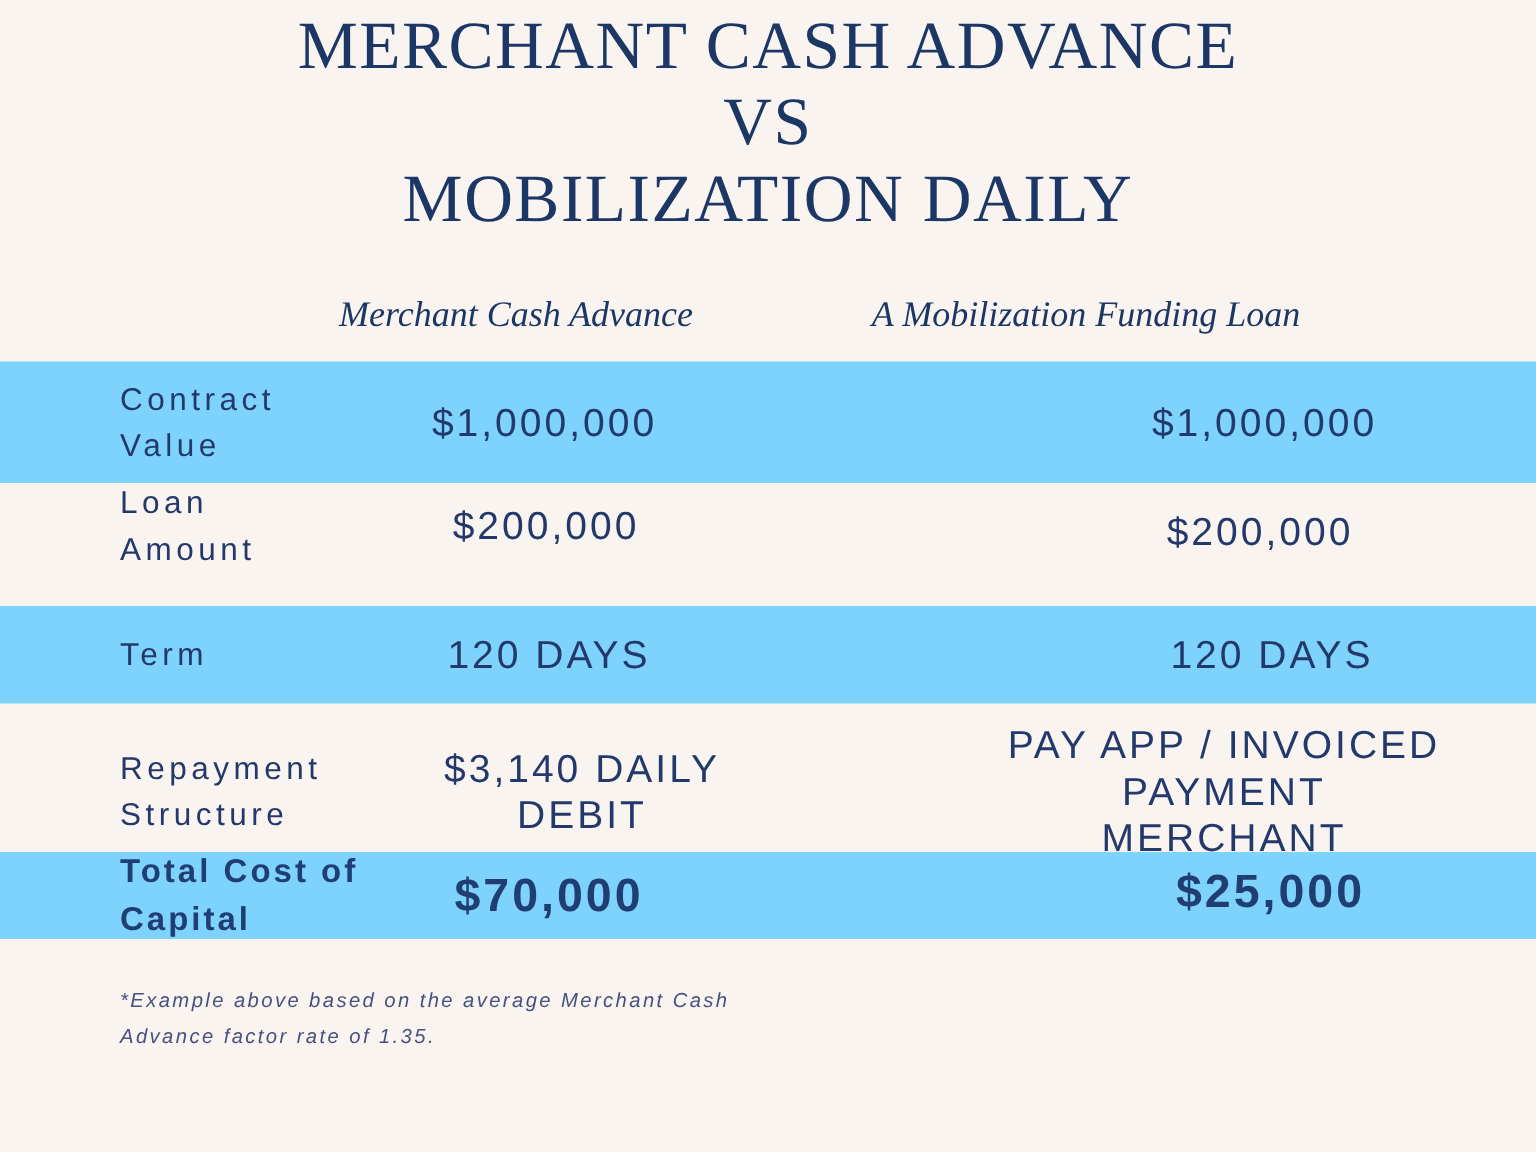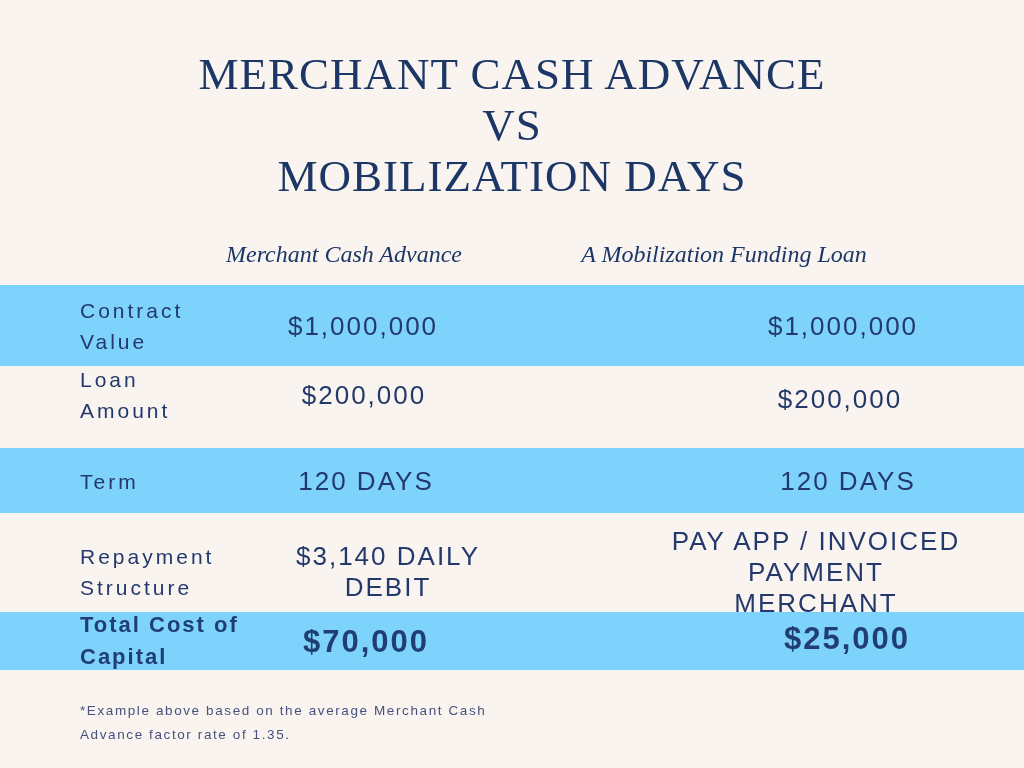--- a/index.html
+++ b/index.html
@@ -4,21 +4,21 @@
 <style>
   html,body{margin:0;padding:0;}
   body{
     width:1024px;height:768px;
     background:#FAF4F0;
     font-family:"Liberation Sans",sans-serif;
     position:relative;
     overflow:hidden;
     color:#24396B;
   }
-  .canvas{position:absolute;inset:0;margin-top:44px;}
+  .canvas{position:absolute;inset:0;}
 
   
   .title{
     position:absolute;top:5px;left:0;width:1024px;
     text-align:center;
     font-family:"Liberation Serif",serif;
     font-size:45px;line-height:51px;
     letter-spacing:1px;
     color:#1C3765;
   }
@@ -64,31 +64,32 @@
   .r4 .c2{left:816px;width:300px;white-space:normal;}
   .r5 .label{font-weight:bold;width:165px;font-size:22px;letter-spacing:2px;line-height:32px;color:#203E72;}
   .r5 .value{font-weight:bold;font-size:31px;letter-spacing:2px;color:#203E72;}
   .r5 .c1{left:366px;}  .r5 .c2{left:847px;margin-top:-3px;}
 
   
   .footnote{
     position:absolute;left:80px;top:655px;width:430px;
     font-size:13.5px;letter-spacing:1.6px;line-height:24px;
     color:#46517E;
+    font-style:italic;
   }
 </style>
 </head>
 <body>
 
 <div class="canvas">
 
   <div class="title">
     <div>MERCHANT CASH ADVANCE</div>
     <div>VS</div>
-    <div>MOBILIZATION DAYS</div>
+    <div>MOBILIZATION DAILY</div>
   </div>
 
   <div class="colhead h1">Merchant Cash Advance</div>
   <div class="colhead h2">A Mobilization Funding Loan</div>
 
   <div class="row r1 green">
     <div class="cell label">Contract Value</div>
     <div class="cell value c1">$1,000,000</div>
     <div class="cell value c2">$1,000,000</div>
   </div>

